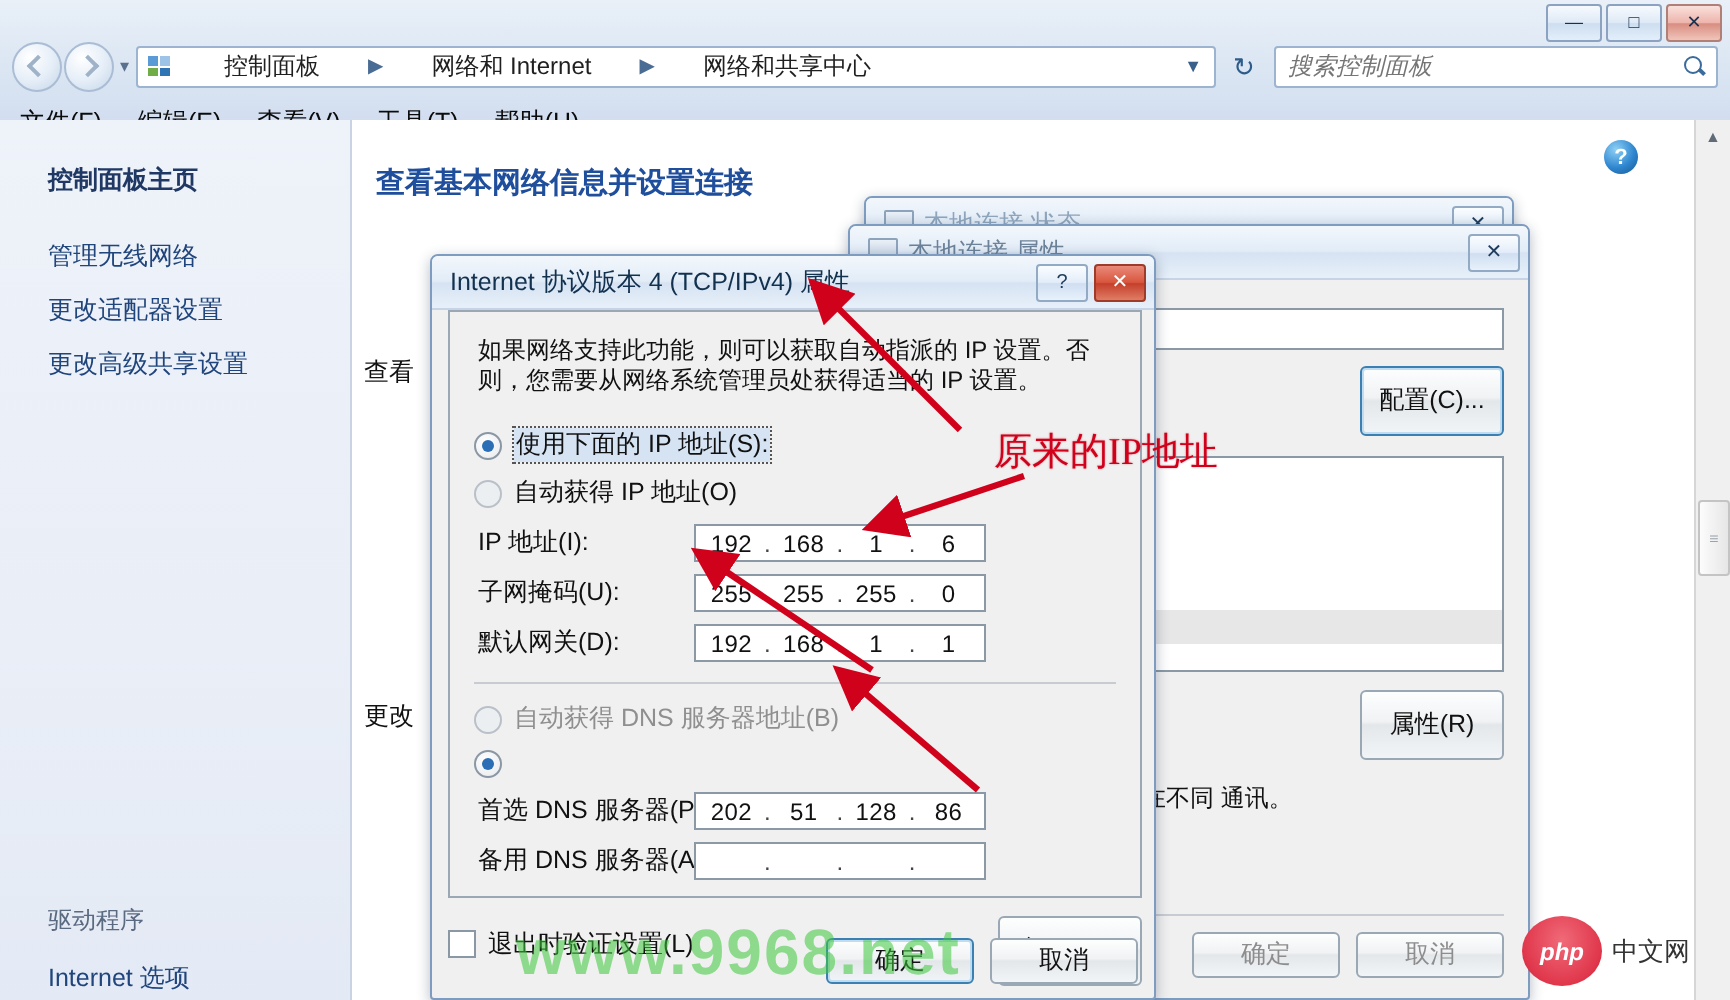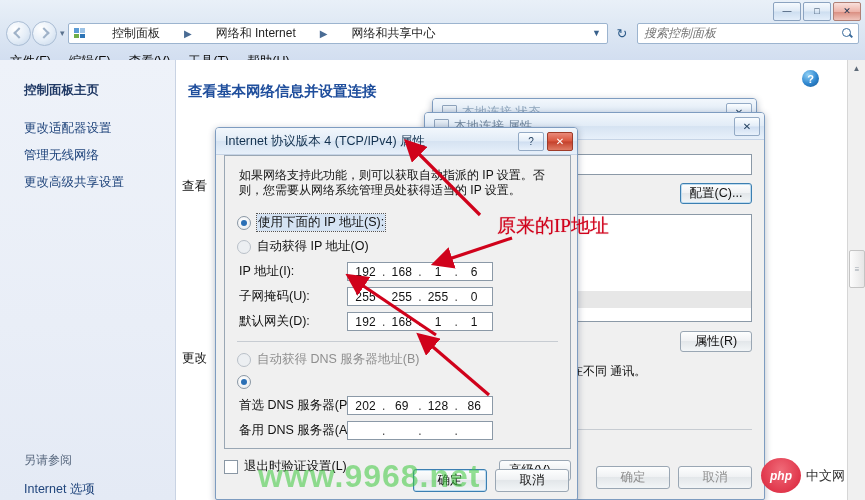--- a/index.html
+++ b/index.html
@@ -464,21 +464,21 @@
     min-width: 74px;
     height: 23px;
     border: 1px solid #9aa7b4;
     border-radius: 3px;
     background: linear-gradient(to bottom, #fdfefe 0%, #f0f2f4 45%, #e3e7ea 50%, #f2f5f7 100%);
     font-size: 12.5px;
     color: #111;
     display: flex; align-items: center; justify-content: center;
     box-sizing: border-box;
   }
-  .btn.small { min-width: 72px; height: 21px; }
+  .btn.small { min-width: 72px; height: 35px; }
   .btn.default {
     border: 1px solid #3c7fb1;
     box-shadow: 0 0 0 1px #bfdcf0 inset;
   }
   .btn.grey { color: #8d8d8d; }
   .dlg-actions {
     position: absolute;
     right: 8px; bottom: 7px;
     display: flex;
     gap: 8px;
@@ -684,26 +684,26 @@
       <span class="menu-item">查看(V)</span>
       <span class="menu-item">工具(T)</span>
       <span class="menu-item">帮助(H)</span>
     </div>
   </div>
 
   <div class="content-area">
 
     <div class="sidebar">
       <div class="sb-head">控制面板主页</div>
+      <div class="sb-link">管理无线网络</div>
       <div class="sb-link">更改适配器设置</div>
-      <div class="sb-link">管理无线网络</div>
       <div class="sb-link">更改高级共享设置</div>
 
       <div class="sb-bottom">
-        <div class="sb-seealso">另请参阅</div>
+        <div class="sb-seealso">驱动程序</div>
         <div class="sb-seealso-link">Internet 选项</div>
       </div>
     </div>
 
     <div class="main-pane">
       <div class="page-title">查看基本网络信息并设置连接</div>
       <div class="faded-text" style="left:5px; top:118px;">查看</div>
       <div class="faded-text" style="left:5px; top:290px;">更改</div>
       <div class="help-icon">?</div>
     </div>
@@ -836,21 +836,21 @@
 
       <div class="radio-row">
         <span class="radio on"></span>
       </div>
 
       <div class="field-row">
         <span class="field-label">首选 DNS 服务器(P):</span>
         <span class="ipbox">
           <span class="oct">202</span>
           <span class="dot">.</span>
-          <span class="oct">69</span>
+          <span class="oct">51</span>
           <span class="dot">.</span>
           <span class="oct">128</span>
           <span class="dot">.</span>
           <span class="oct">86</span>
         </span>
       </div>
 
       <div class="field-row">
         <span class="field-label">备用 DNS 服务器(A):</span>
         <span class="ipbox empty">

